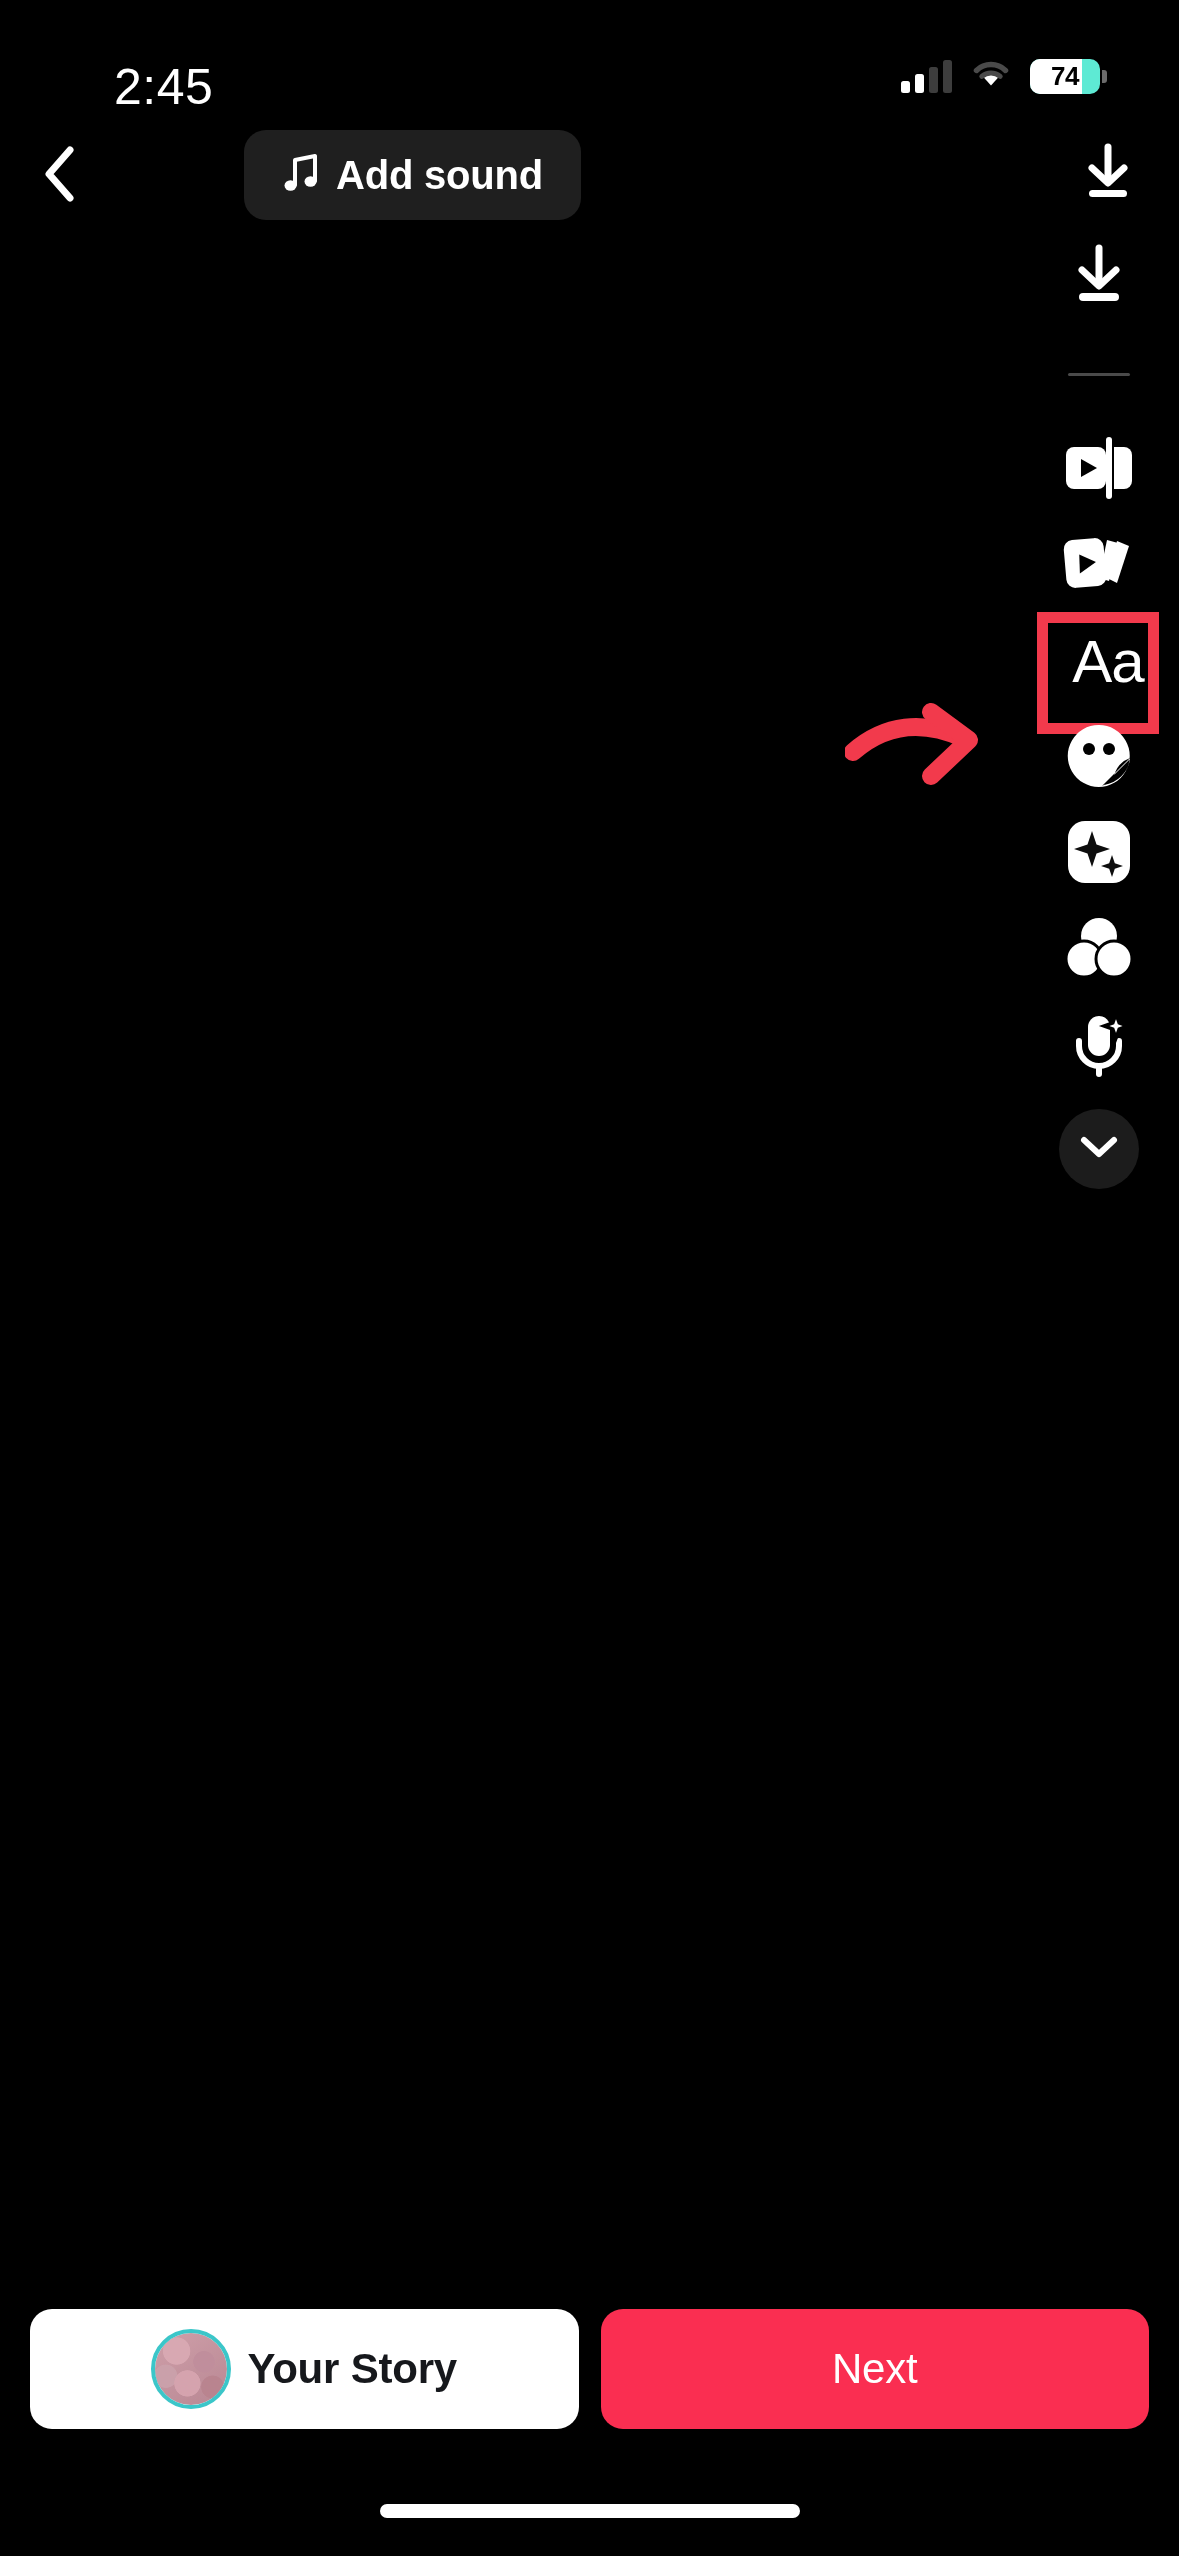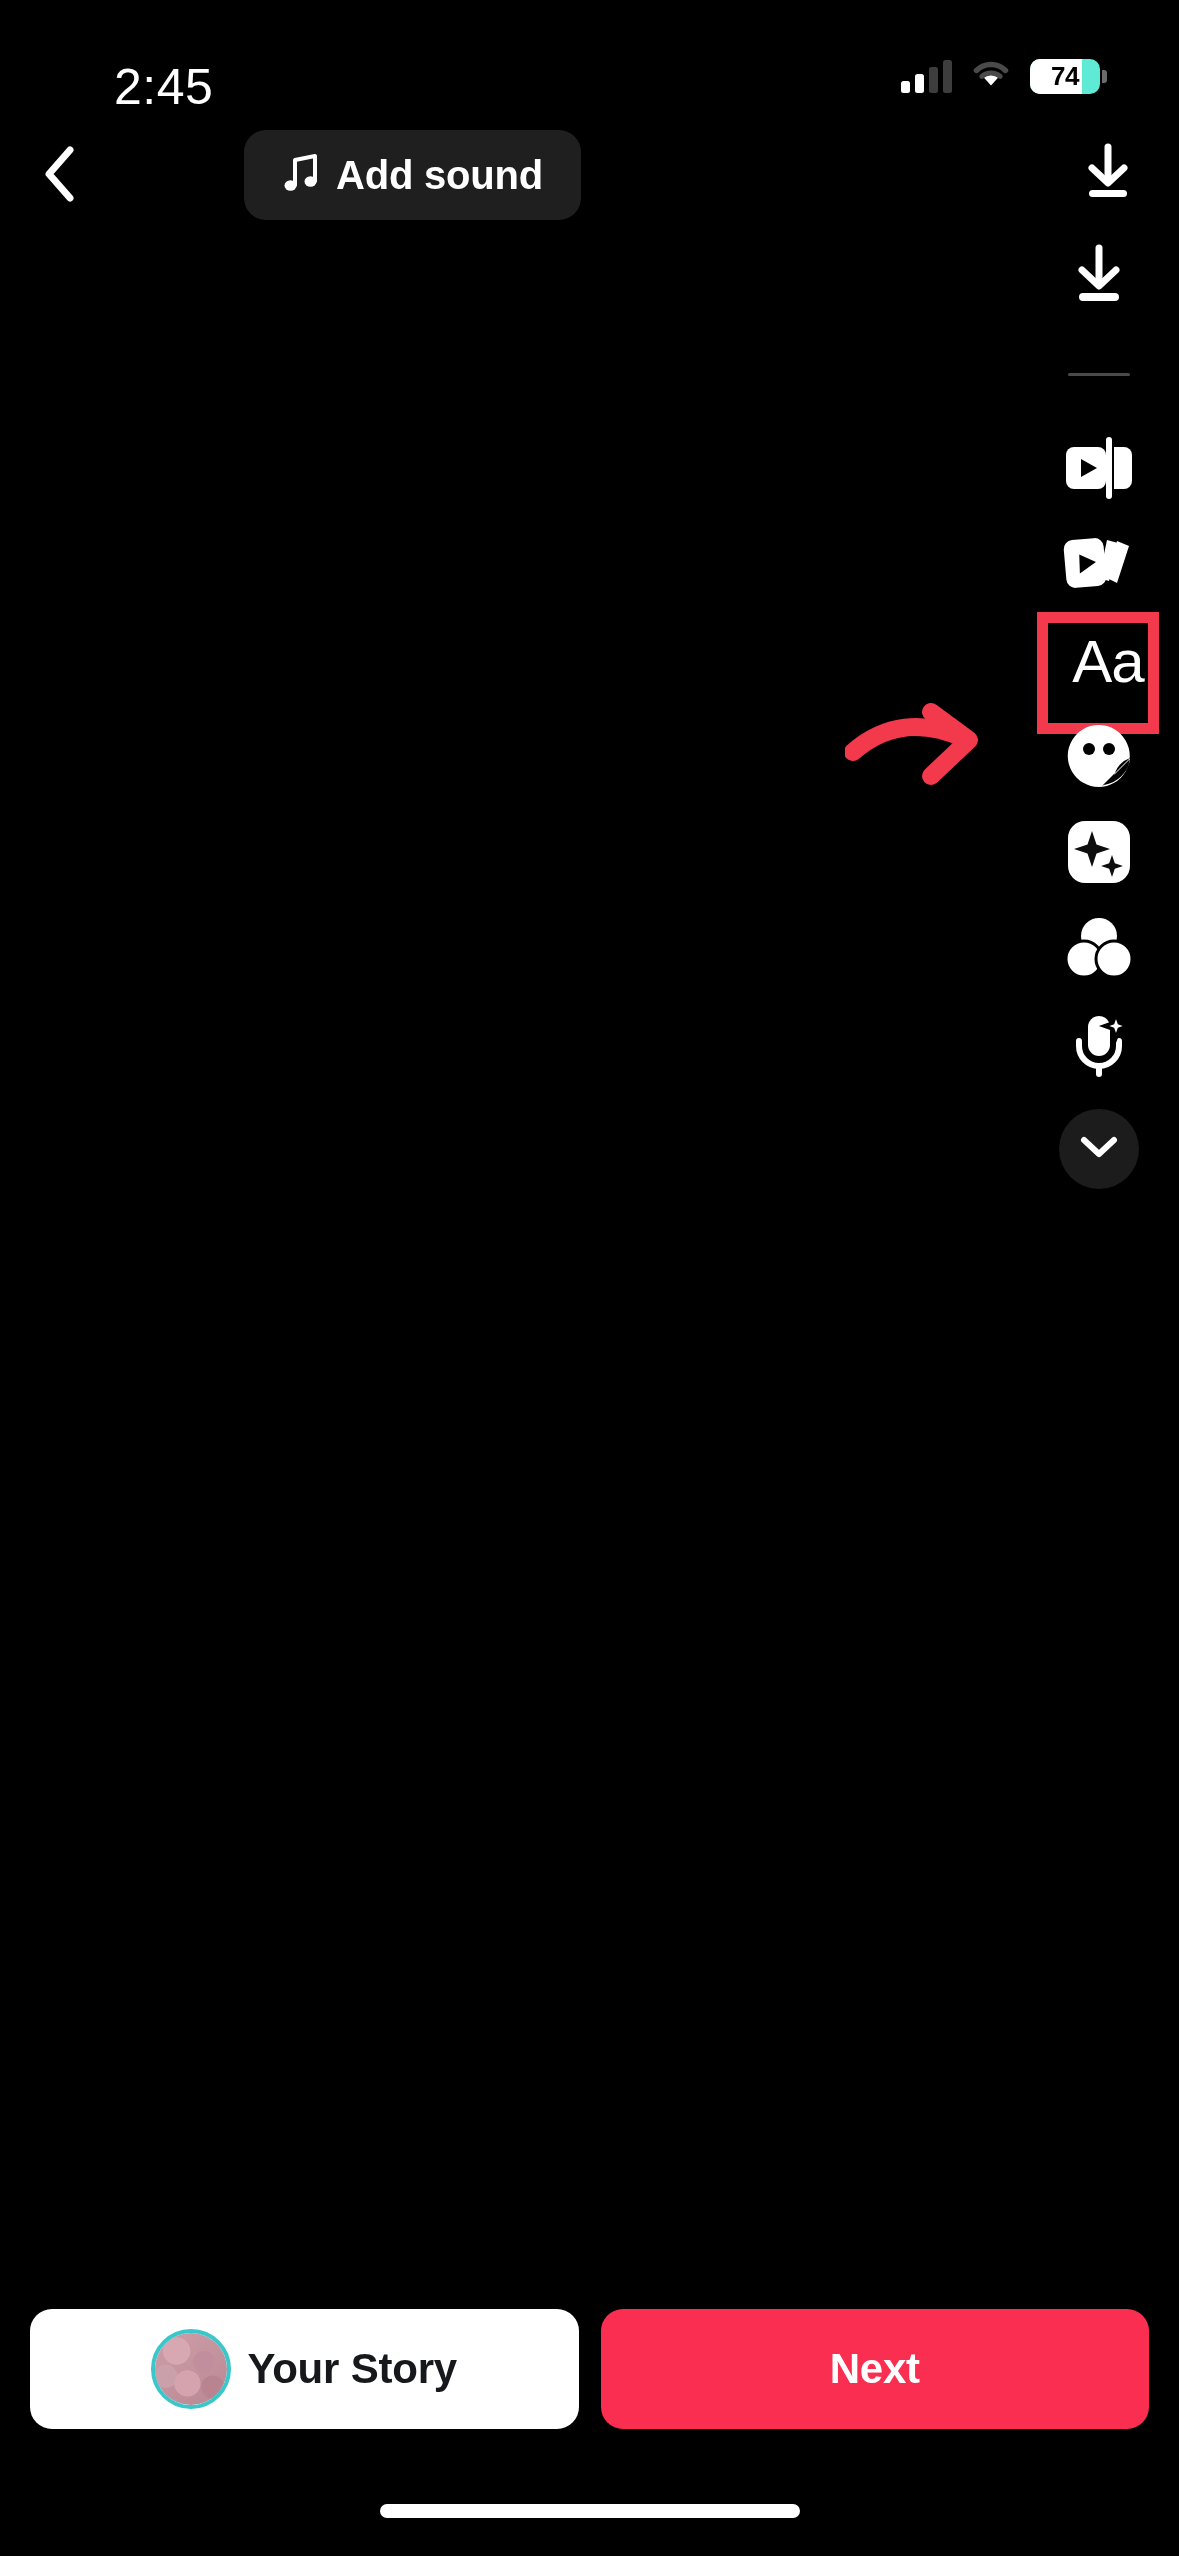--- a/index.html
+++ b/index.html
@@ -173,21 +173,21 @@
     letter-spacing:-0.2px;
   }
   #next-button {
     flex:1 1 0;
     height:120px;
     background:#FA2E51;
     border-radius:22px;
     display:flex; align-items:center; justify-content:center;
   }
   #next-label {
-    color:#fff; font-size:42px; font-weight:700;
+    color:#fff; font-size:42px; font-weight:400;
     letter-spacing:-0.2px;
   }
 
   
   #home-indicator {
     position:absolute; bottom:38px; left:50%;
     transform:translateX(-50%);
     width:420px; height:14px;
     background:#fff; border-radius:10px;
   }

